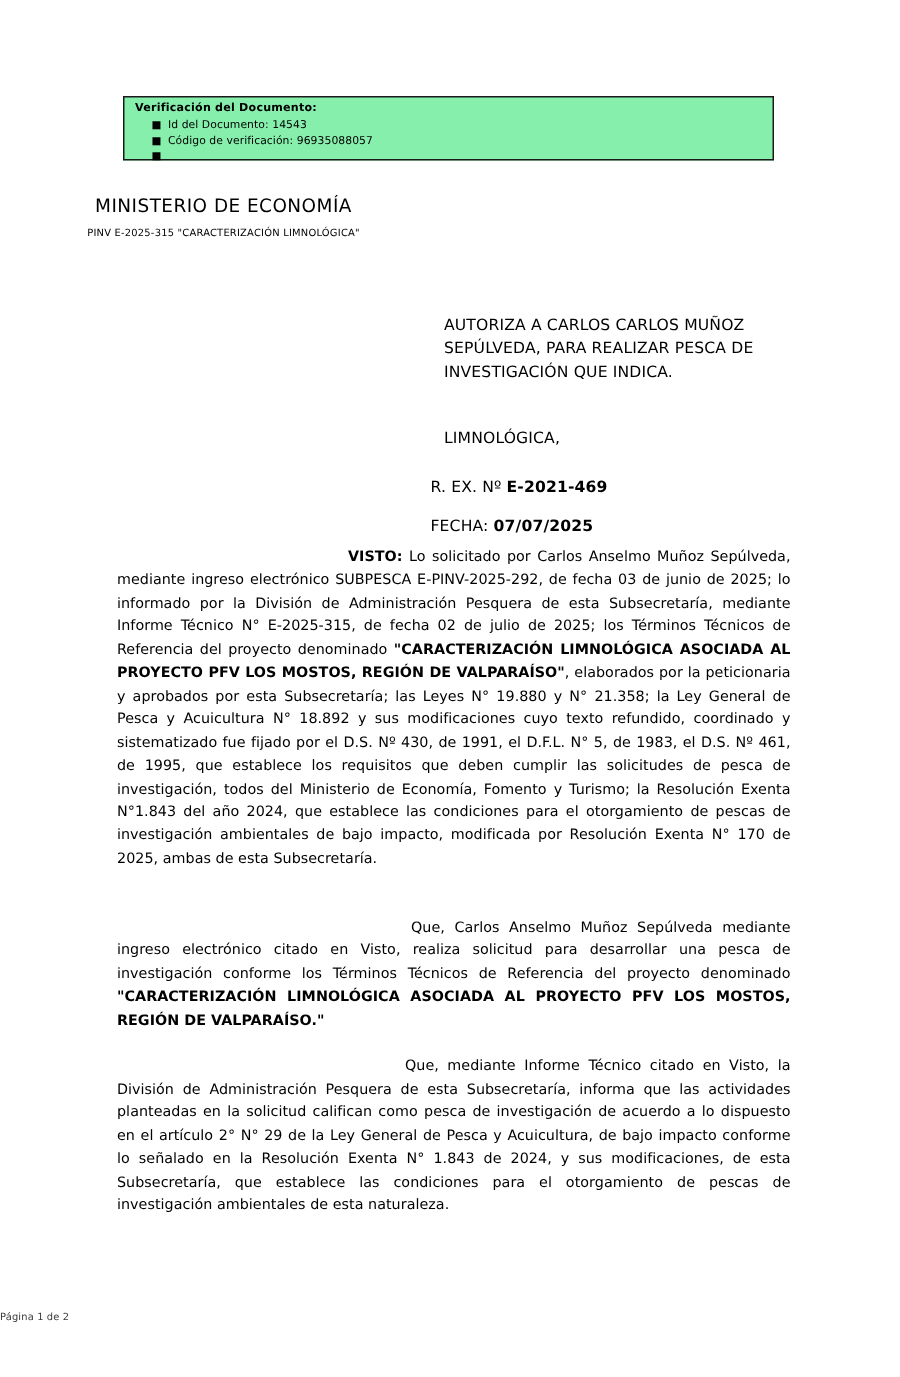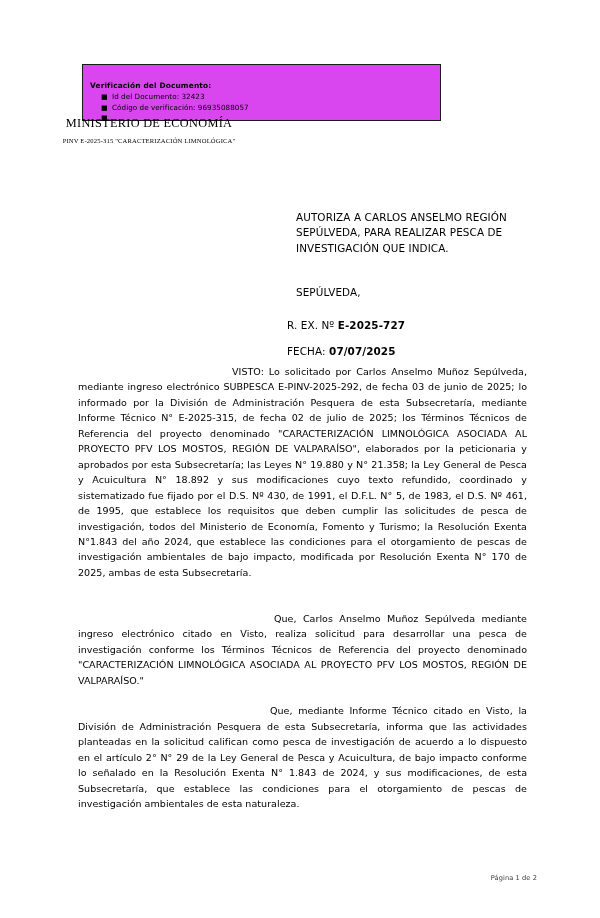--- a/index.html
+++ b/index.html
@@ -14,25 +14,25 @@
     font-family: "DejaVu Sans", sans-serif;
     color: #000000;
     overflow: hidden;
   }
 
   
   .verif-box {
     position: absolute;
     left: 82px;
     top: 64px;
-    width: 359px;
+    width: 434px;
     box-sizing: border-box;
     border: 1.3px solid #1a1a1a;
-    padding: 16px 7px 7px 7px;
-    background: #d946ef;
+    padding: 2px 7px 7px 7px;
+    background: #86efac;
   }
   .verif-title {
     font-size: 7.4px;
     font-weight: bold;
     letter-spacing: 0.15px;
     margin-bottom: 2px;
     white-space: nowrap;
   }
   .verif-list {
     margin: 0;
@@ -51,24 +51,23 @@
     left: -11px;
     top: 0;
     font-size: 7px;
     line-height: 10.5px;
   }
 
   
   .head-left {
     position: absolute;
     left: 14px;
-    top: 116px;
+    top: 130px;
     width: 270px;
     text-align: center;
-    font-family: Liberation Serif, serif;
   }
   .ministry {
     font-size: 12.3px;
     line-height: 15.5px;
     letter-spacing: 0.3px;
     white-space: nowrap;
   }
   .subsec {
     margin-top: 6px;
     font-size: 10.3px;
@@ -129,21 +128,21 @@
     width: 449px;
   }
   p.just {
     margin: 0;
     text-align: justify;
     text-justify: inter-word;
     font-size: 9.55px;
     line-height: 15.45px;
     letter-spacing: 0.02px;
   }
-  p.just b { font-weight: normal; }
+  p.just b { font-weight: bold; }
   .indent-visto { display: inline-block; width: 154px; }
   .indent-cons1 { display: inline-block; width: 196px; }
   .indent-cons2 { display: inline-block; width: 192px; }
 
   .section-head {
     font-size: 9.9px;
     font-weight: bold;
     letter-spacing: 1.7px;
     margin: 0;
   }
@@ -156,61 +155,60 @@
   .cons-head-pos { padding-left: 205px; }
   .gap-a { height: 15px; }
   .gap-b { height: 15px; }
 
   
   .footer {
     position: absolute;
     left: 0;
     top: 874px;
     width: 600px;
-    text-align: right;
-    padding-right: 63px;
+    padding-right: 89px;
     box-sizing: border-box;
     font-size: 6.6px;
     color: #3a3a3a;
     letter-spacing: 0.1px;
   }
 </style>
 </head>
 <body>
 
 <div class="verif-box">
   <div class="verif-title">Verificación del Documento:</div>
   <ul class="verif-list">
     <li>
       <span class="bullet">■</span>
-      <span>Id del Documento: 32423</span>
+      <span>Id del Documento: 14543</span>
     </li>
     <li>
       <span class="bullet">■</span>
       <span>Código de verificación: 96935088057</span>
     </li>
     <li>
       <span class="bullet">■</span>
     </li>
   </ul>
 </div>
 
 <div class="head-left">
   <div class="ministry">MINISTERIO DE ECONOMÍA</div>
   <div class="pinv-line">PINV E-2025-315 "CARACTERIZACIÓN LIMNOLÓGICA"</div>
 </div>
 
 <div class="head-right">
-  <div class="authorize">AUTORIZA A CARLOS ANSELMO REGIÓN SEPÚLVEDA, PARA REALIZAR PESCA DE INVESTIGACIÓN QUE INDICA.</div>
-  <div class="city">SEPÚLVEDA,</div>
+  <div class="authorize">AUTORIZA A CARLOS CARLOS MUÑOZ SEPÚLVEDA, PARA REALIZAR PESCA DE INVESTIGACIÓN QUE INDICA.</div>
+  <div class="city">LIMNOLÓGICA,</div>
 </div>
 
 <div class="res-block">
   <div class="res-line">
-    <span>R. EX. Nº </span><b>E-2025-727</b>
+    <span>R. EX. Nº </span><b>E-2021-469</b>
   </div>
   <div class="res-line res-fecha">
     <span>FECHA: </span><b>07/07/2025</b>
   </div>
 </div>
 
 <div class="body-area">
   <p class="just">
     <span class="indent-visto"></span><b>VISTO:</b><span> Lo solicitado por Carlos Anselmo Muñoz Sepúlveda, mediante ingreso electrónico SUBPESCA E-PINV-2025-292, de fecha 03 de junio de 2025; lo informado por la División de Administración Pesquera de esta Subsecretaría, mediante Informe Técnico N° E-2025-315, de fecha 02 de julio de 2025; los Términos Técnicos de Referencia del proyecto denominado </span><b>"CARACTERIZACIÓN LIMNOLÓGICA ASOCIADA AL PROYECTO PFV LOS MOSTOS, REGIÓN DE VALPARAÍSO"</b><span>, elaborados por la peticionaria y aprobados por esta Subsecretaría; las Leyes N° 19.880 y N° 21.358; la Ley General de Pesca y Acuicultura N° 18.892 y sus modificaciones cuyo texto refundido, coordinado y sistematizado fue fijado por el D.S. Nº 430, de 1991, el D.F.L. N° 5, de 1983, el D.S. Nº 461, de 1995, que establece los requisitos que deben cumplir las solicitudes de pesca de investigación, todos del Ministerio de Economía, Fomento y Turismo; la Resolución Exenta N°1.843 del año 2024, que establece las condiciones para el otorgamiento de pescas de investigación ambientales de bajo impacto, modificada por Resolución Exenta N° 170 de 2025, ambas de esta Subsecretaría.</span>
   </p>

